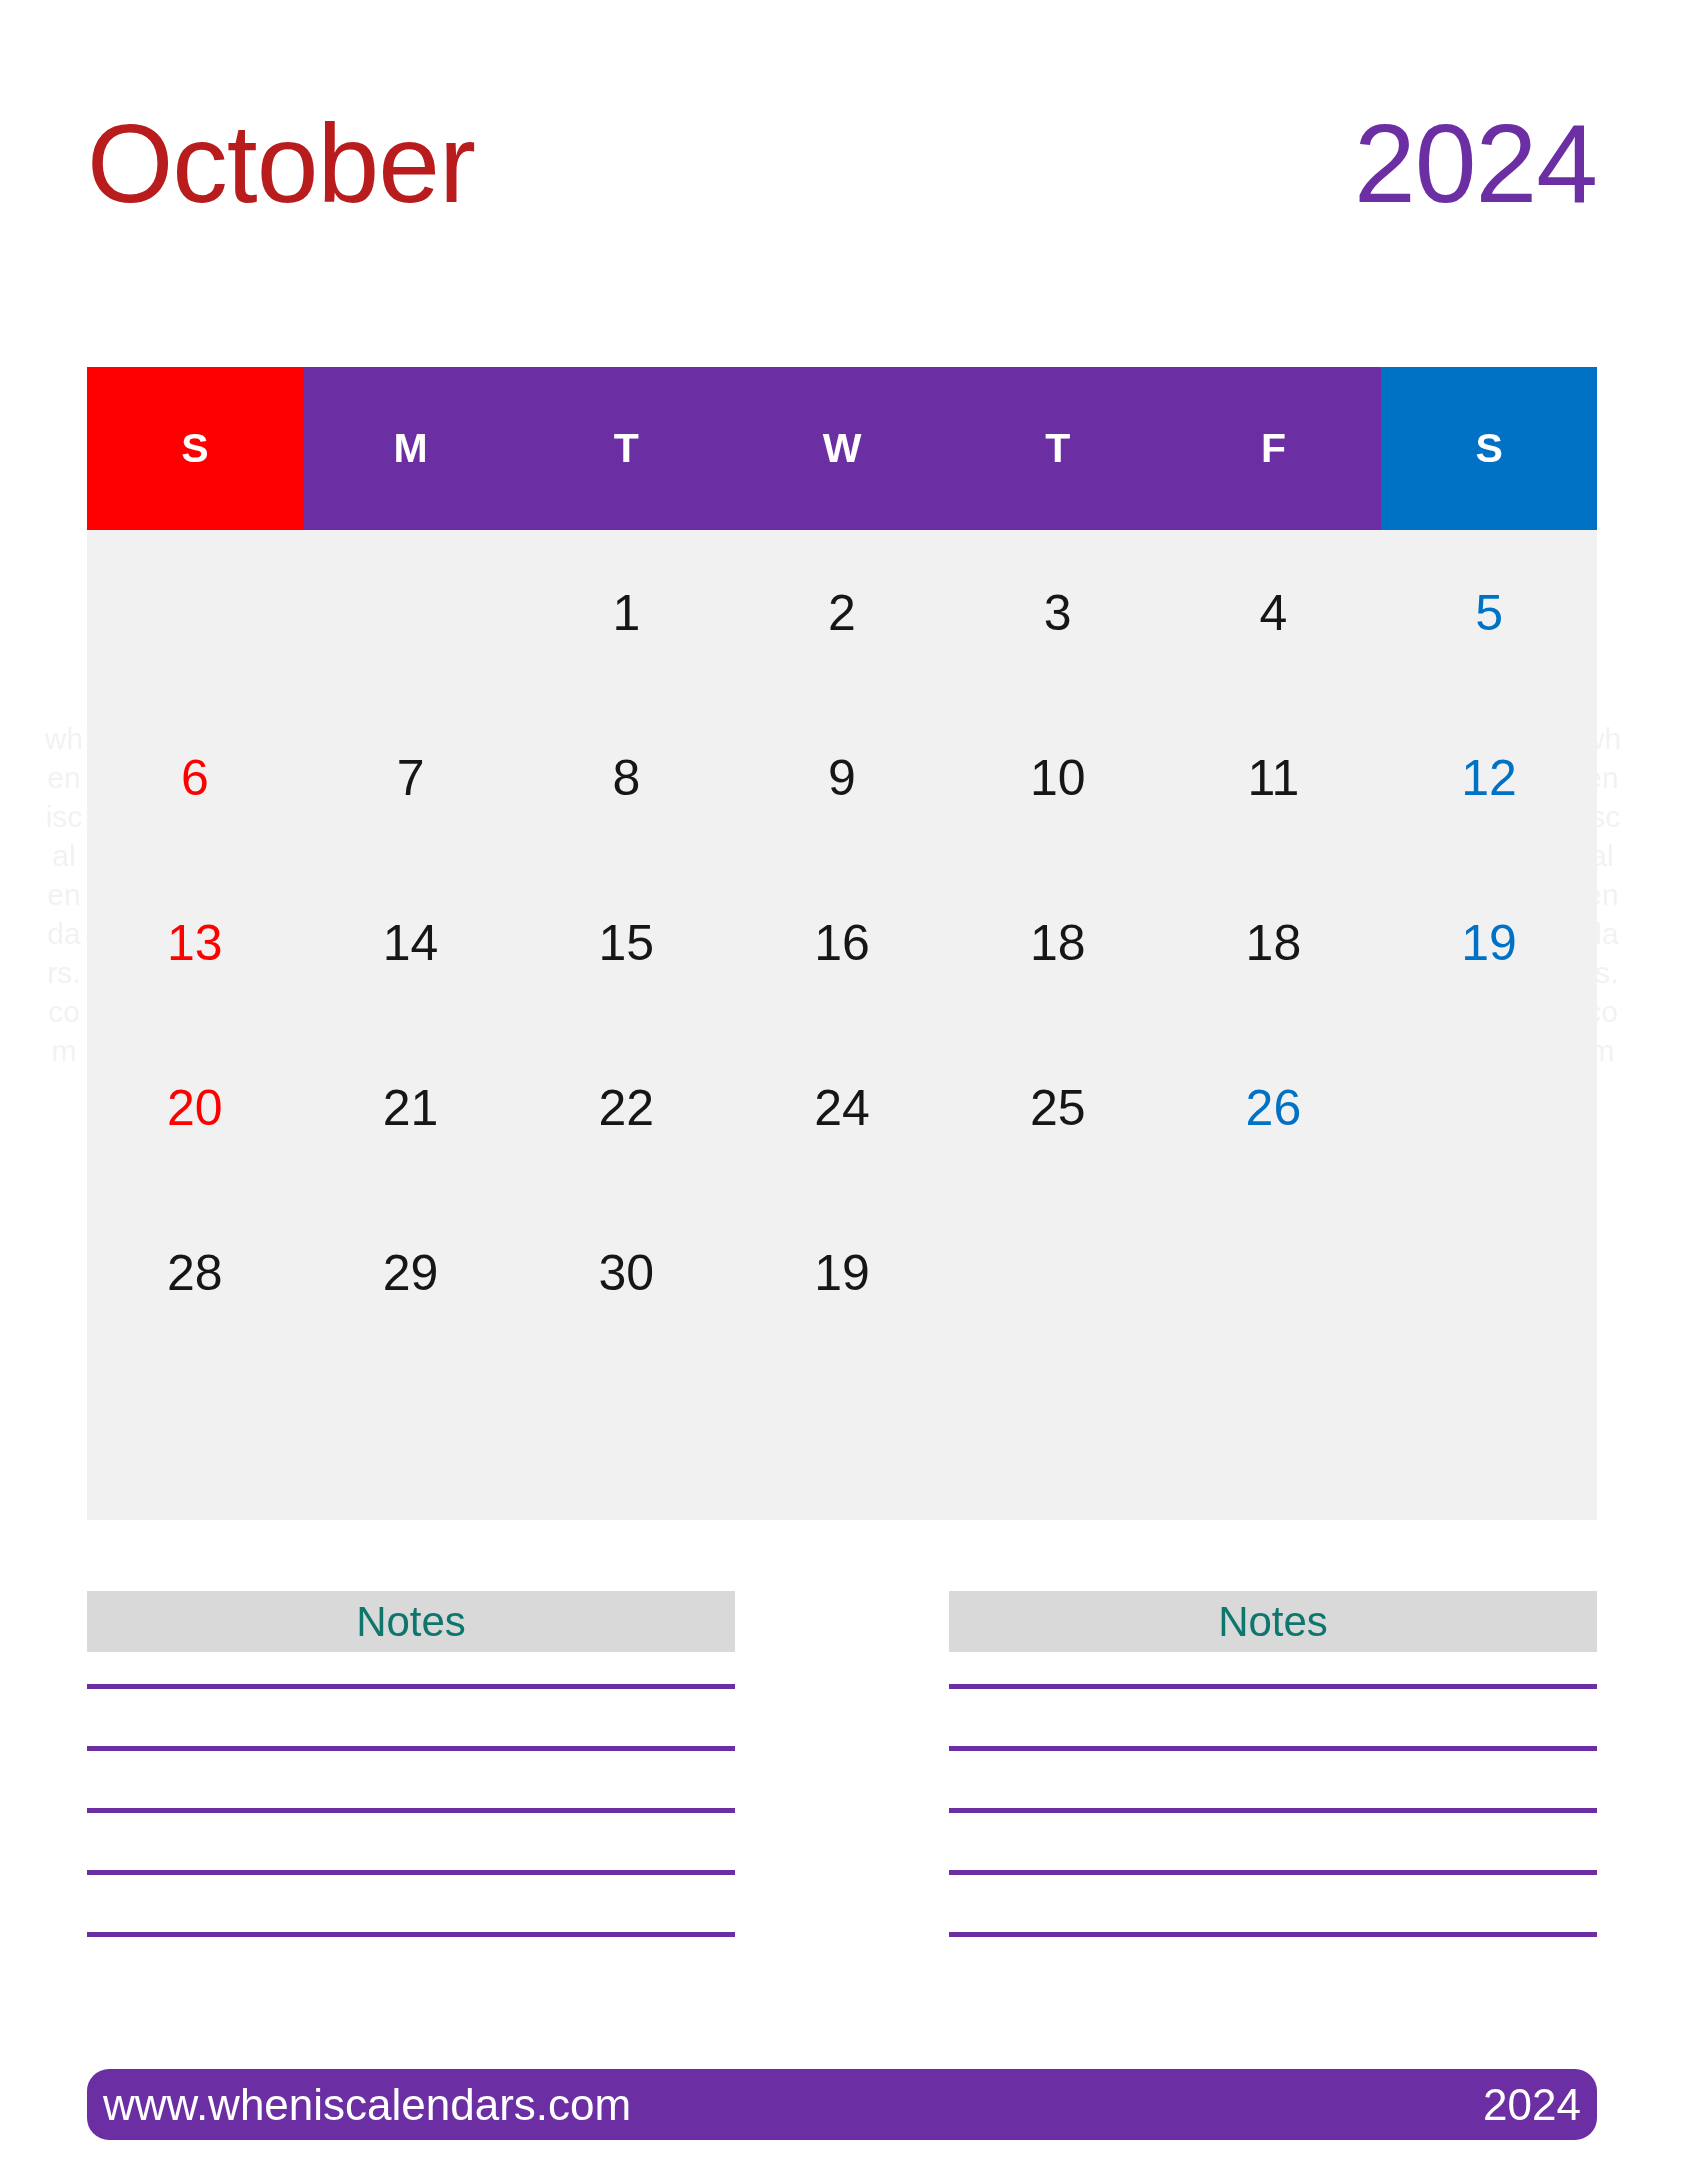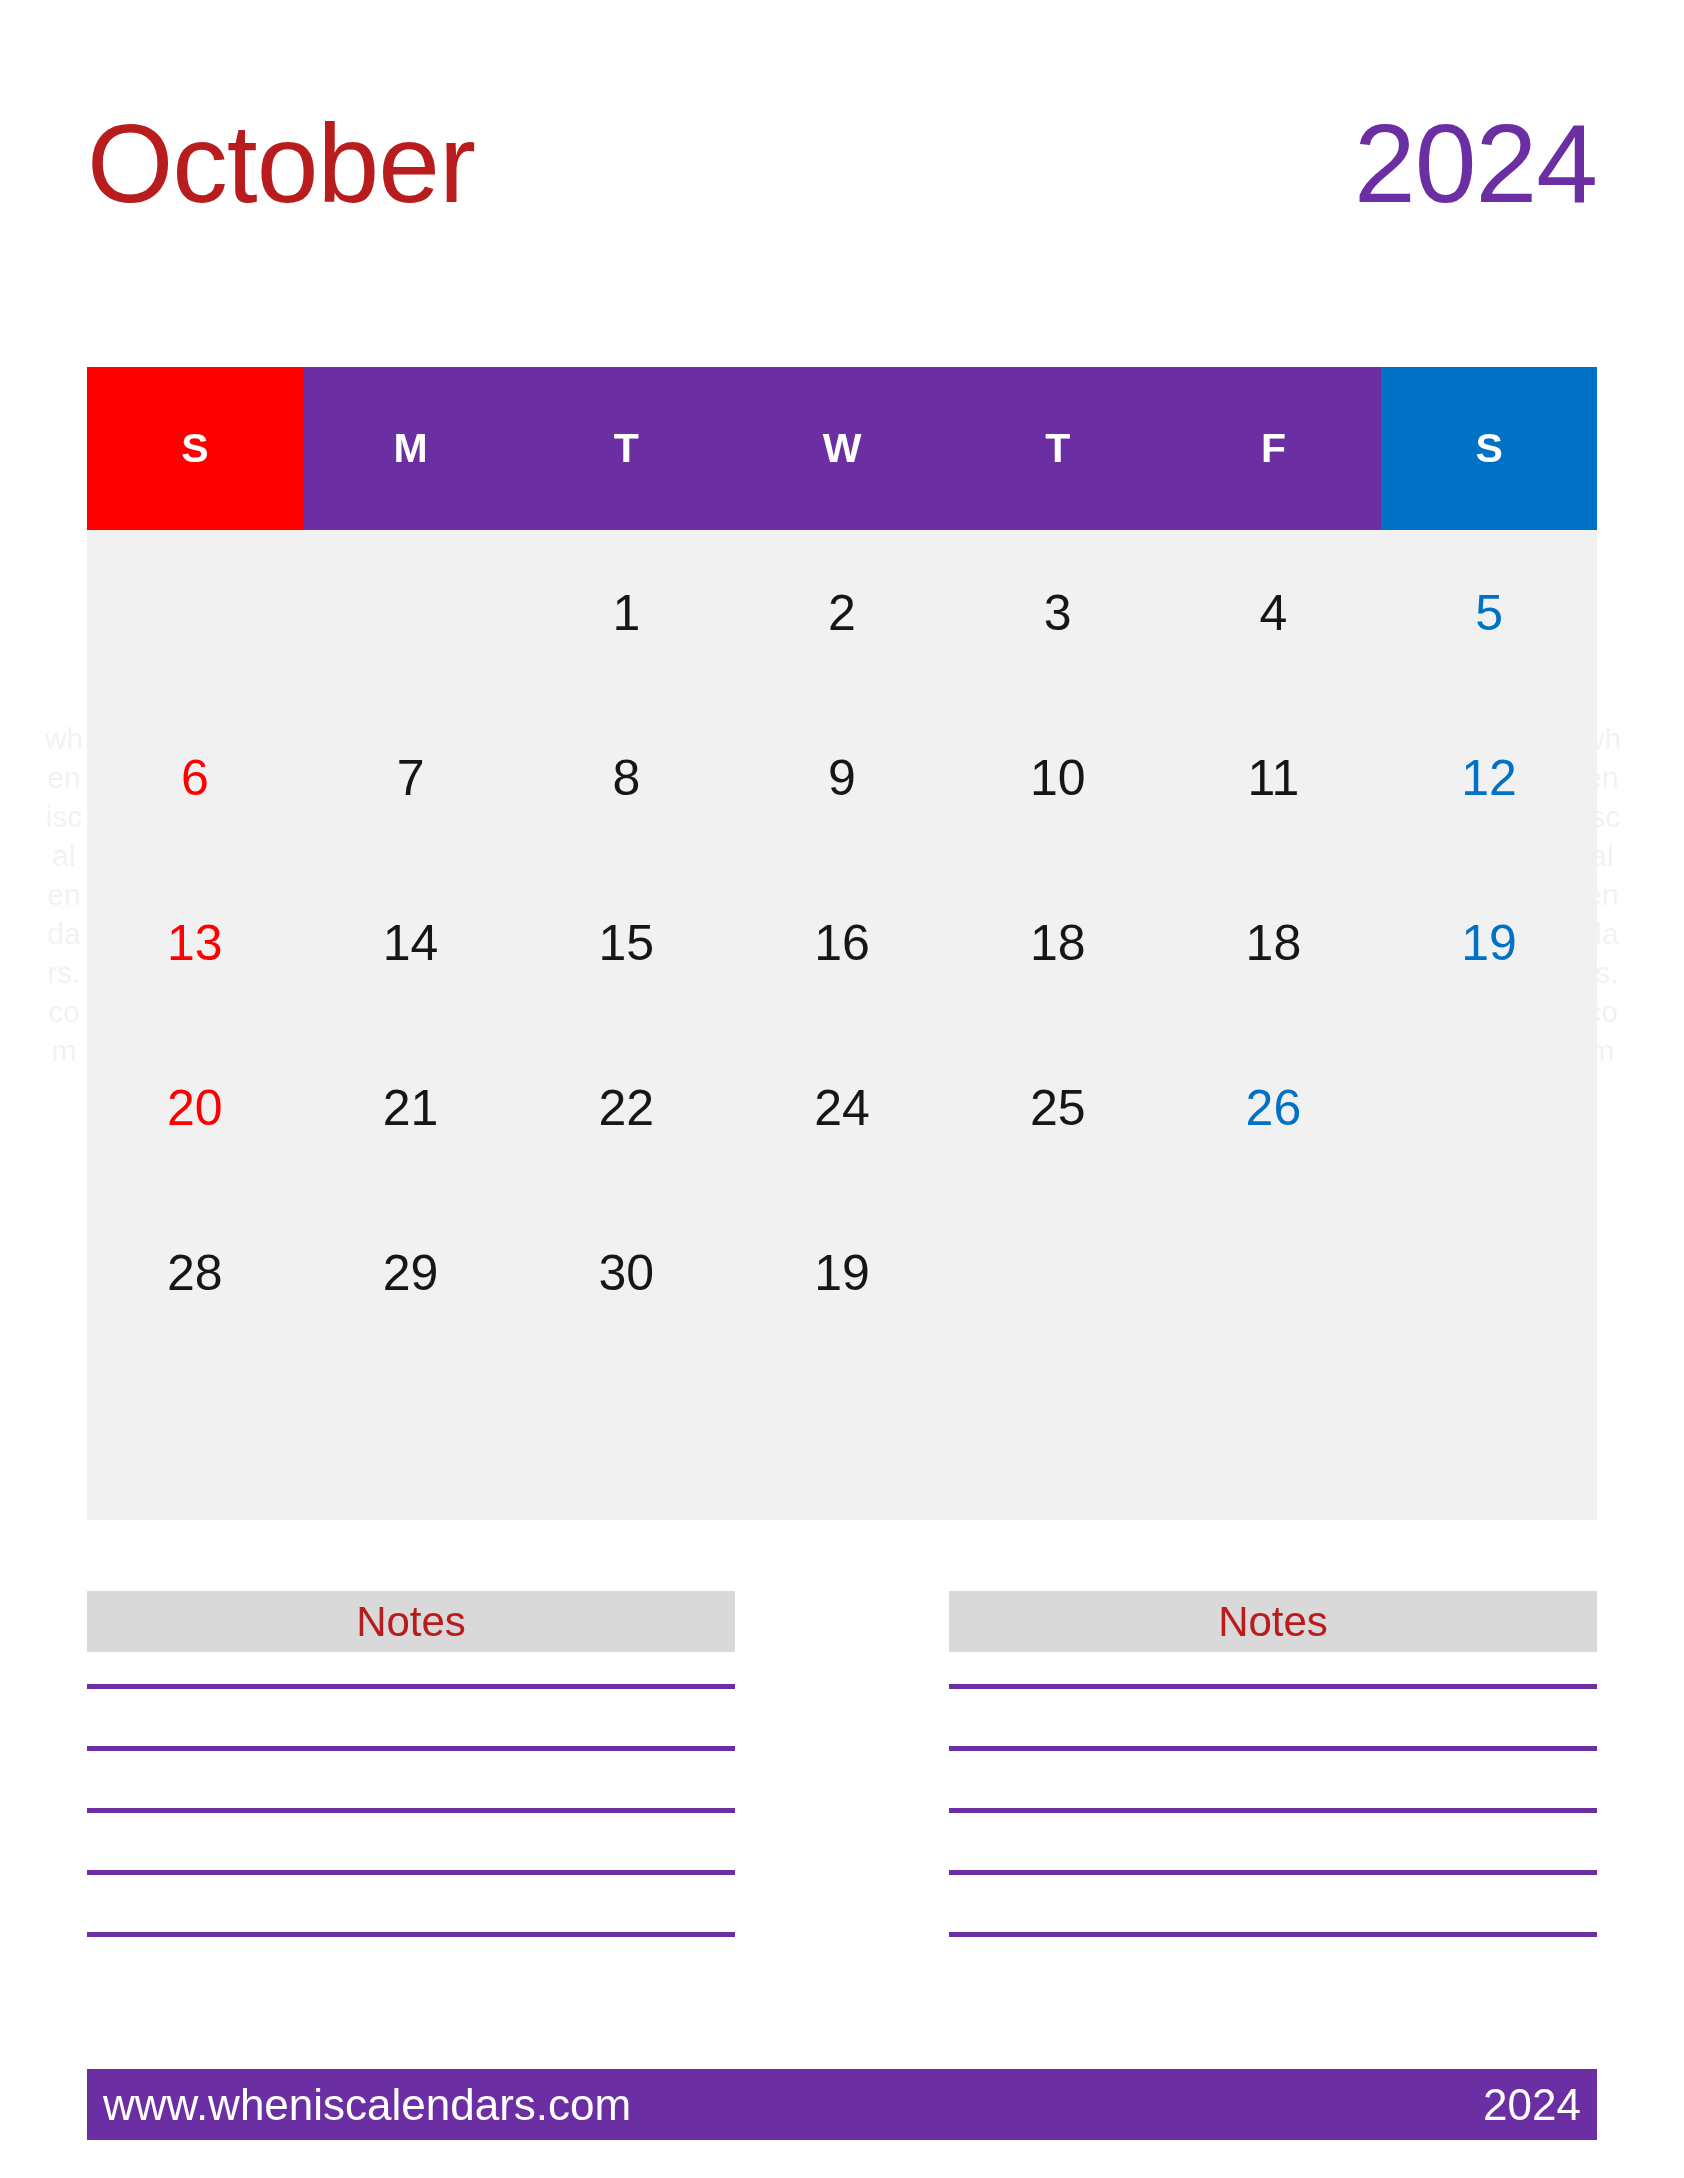--- a/index.html
+++ b/index.html
@@ -121,21 +121,21 @@
     display: flex;
     justify-content: space-between;
   }
   .notes-block { width: 648px; }
   .notes-header {
     background: #D9D9D9;
     height: 61px;
     display: flex;
     align-items: center;
     justify-content: center;
-    color: #b91c1c;
+    color: #0f766e;
     font-size: 42px;
   }
   .notes-lines { padding-top: 32px; }
   .notes-line {
     height: 5px;
     background: #6B2FA3;
     margin-top: 57px;
   }
   .notes-line:first-child { margin-top: 0; }
 
@@ -145,20 +145,21 @@
     left: 87px;
     top: 2069px;
     width: 1510px;
     height: 71px;
     background: #6B2FA3;
     display: flex;
     align-items: center;
     justify-content: space-between;
     padding: 0 16px;
     box-sizing: border-box;
+    border-radius: 22px;
   }
   .footer-url, .footer-year {
     color: #ffffff;
     font-size: 44px;
   }
 </style>
 </head>
 <body>
 
 <div class="page">

